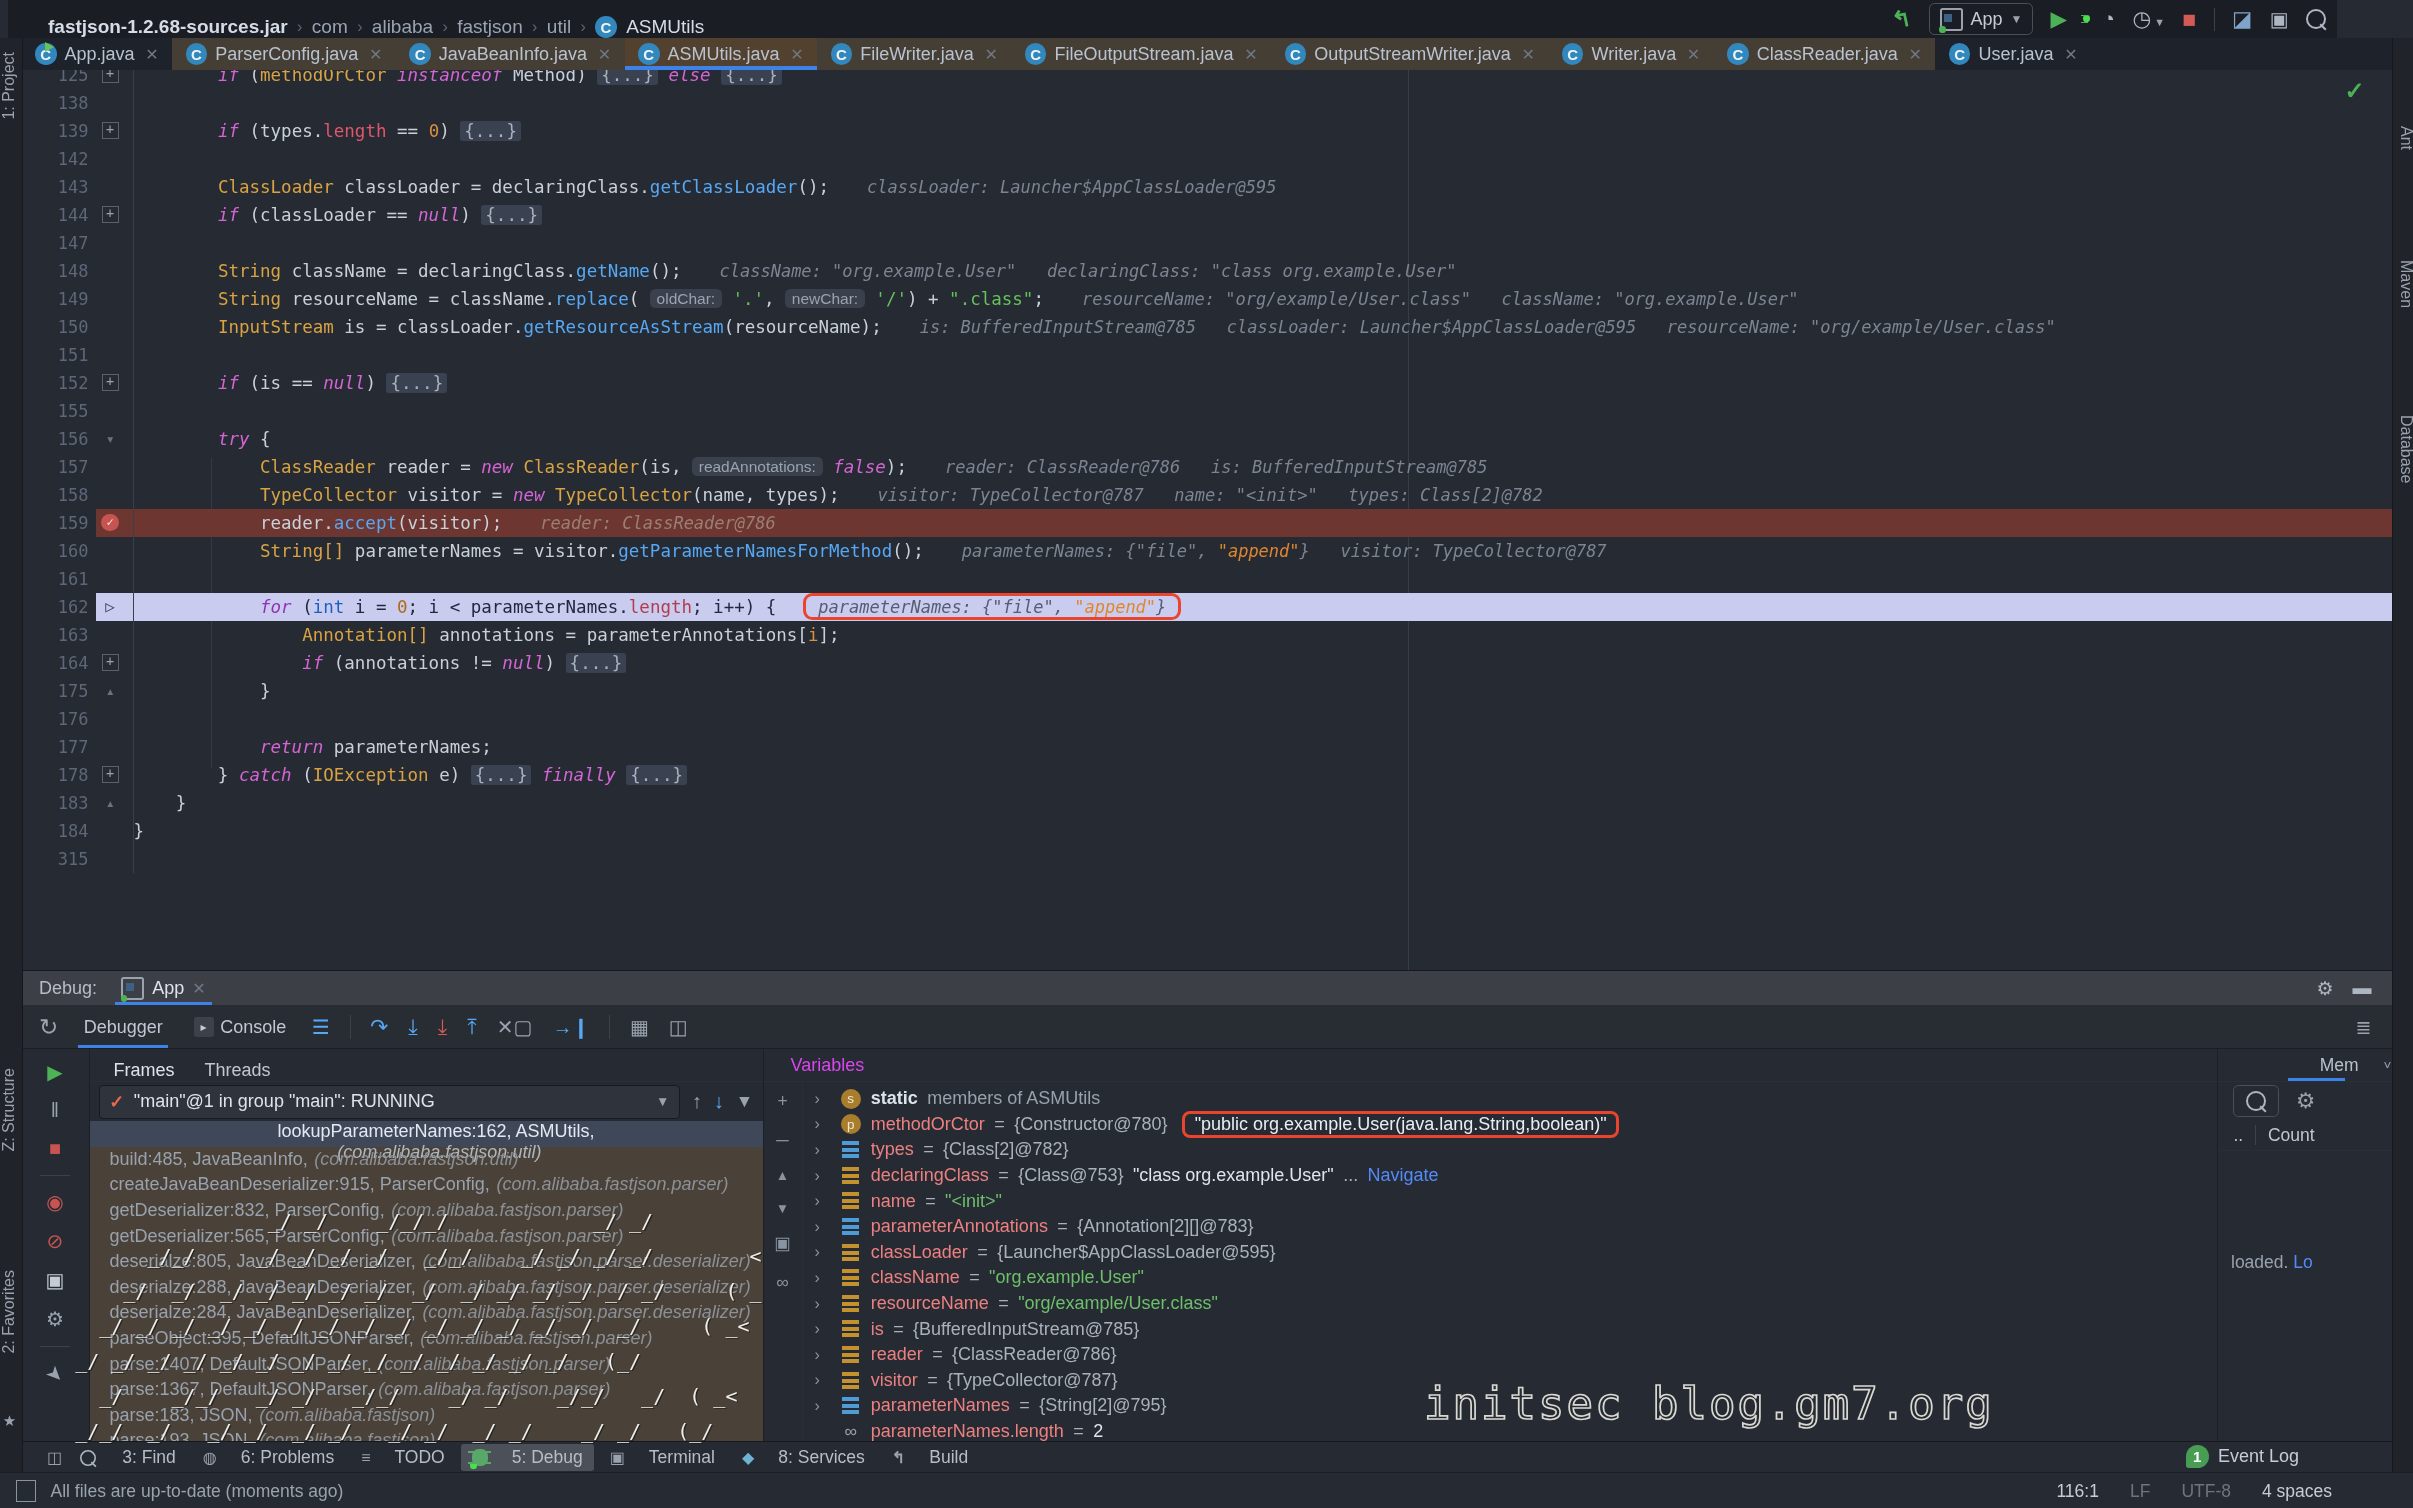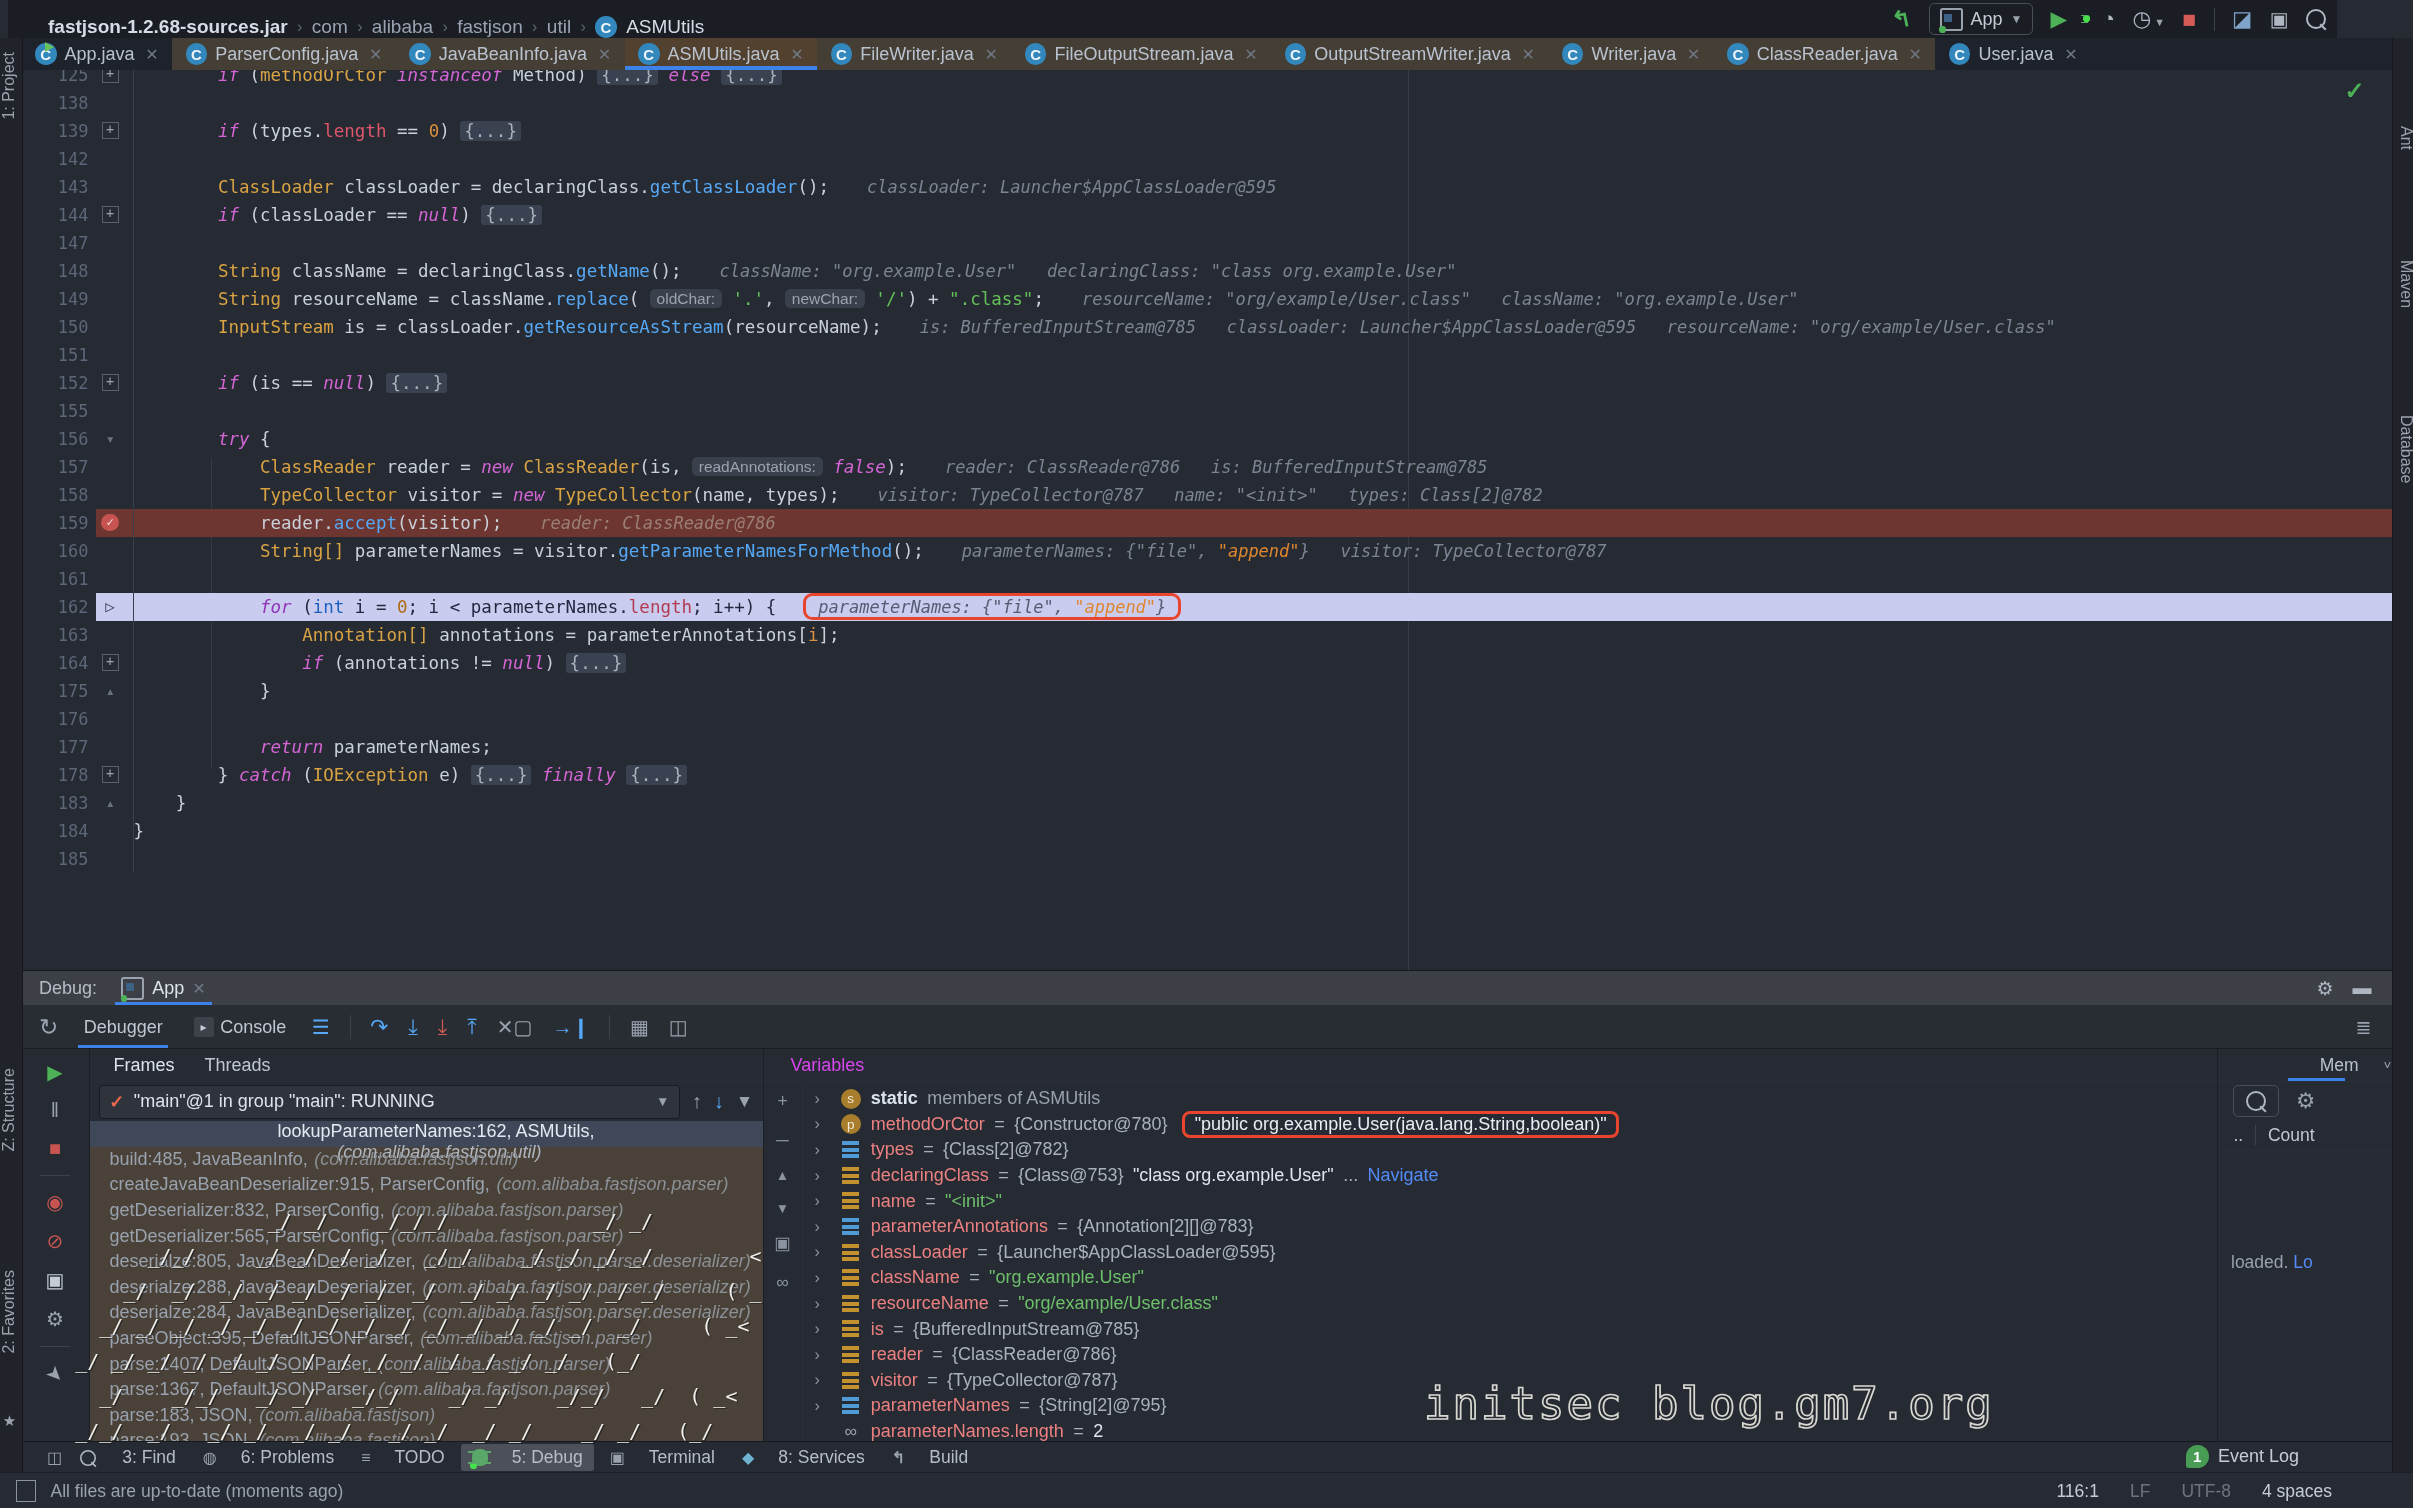--- a/index.html
+++ b/index.html
@@ -83,21 +83,21 @@
   .dtb{display:flex;align-items:center;gap:6.7px;height:42px;position:relative;padding:0 5.4px;}
   .dtb.sel::after{content:"";position:absolute;left:0;right:0;bottom:0;height:3.4px;background:#3c82e8;}
   .tbico{font-size:19px;color:#9aa2ae;}
   .blue{color:#56a8f5;}
   .tbsep{width:0.7px;height:24px;background:#3c414a;}
   #dbody{position:relative;height:396px;display:flex;}
   #drail{width:67px;flex:none;border-right:1.3px solid #1c1f26;display:flex;flex-direction:column;align-items:center;padding-top:10.8px;gap:15px;}
   .railico{font-size:20px;}
   .raildiv{width:30px;height:0.7px;background:#3c414a;}
   #framescol{width:673px;flex:none;border-right:1.3px solid #1c1f26;display:flex;flex-direction:column;overflow:hidden;}
-  #ftabs{height:32px;display:flex;gap:30px;align-items:center;padding-left:24px;border-bottom:0.7px solid #2a2e36;color:#c0c7d1;}
+  #ftabs{height:32px;display:flex;gap:30px;align-items:flex-end;padding-left:24px;border-bottom:0.7px solid #2a2e36;color:#c0c7d1;}
   #threadrow{height:39px;display:flex;align-items:center;gap:12px;padding:0 9.4px;}
   #threadbox{flex:1;height:32px;background:#2f333c;border:1.3px solid #171a20;border-radius:4px;display:flex;align-items:center;padding:0 9.4px;gap:9.4px;color:#dde3ec;font-size:18px;}
   #threadbox .chk{color:#e8694b;font-weight:bold;}
   #threadbox .dd{margin-left:auto;color:#9aa2ae;font-size:13.5px;}
   #framelist{flex:1;overflow:hidden;}
   .frow{height:25.6px;display:flex;align-items:center;padding-left:20px;font-size:18px;white-space:nowrap;background:#4a4238;color:#98a1ad;}
   .frow .fpkg{font-style:italic;color:#8b9097;margin-left:6.7px;}
   .frow.sel{background:#3f4859;color:#e3e9f2;flex-direction:column;}
   .frow.sel .fpkg{color:#aeb6c2;font-style:italic;}
   #varscol{flex:1;display:flex;flex-direction:column;border-right:1.3px solid #1c1f26;overflow:hidden;}
@@ -279,21 +279,21 @@
         <div class="codeline "><span class="lnum">161</span><span class="mark"></span><span class="gutpad"></span><span class="codebody"></span></div>
         <div class="codeline cur"><span class="lnum">162</span><span class="mark"><span class="mk-exec">▷</span></span><span class="gutpad"></span><span class="codebody"><span class="tk-d">            </span><span class="tk-k">for</span><span class="tk-d"> (</span><span class="tk-kb">int</span><span class="tk-d"> i = </span><span class="tk-n">0</span><span class="tk-d">; i &lt; parameterNames.</span><span class="tk-f">length</span><span class="tk-d">; i++) {</span></span><span class="hintbox hint" style="margin-left: 27px;"><span class="hk-h">parameterNames: {"file", </span><span class="hk-ho">"append"</span><span class="hk-h">}</span></span></div>
         <div class="codeline "><span class="lnum">163</span><span class="mark"></span><span class="gutpad"></span><span class="codebody"><span class="tk-d">                </span><span class="tk-t">Annotation[]</span><span class="tk-d"> annotations = parameterAnnotations[</span><span class="tk-n">i</span><span class="tk-d">];</span></span></div>
         <div class="codeline "><span class="lnum">164</span><span class="mark"><span class="mk-plus">+</span></span><span class="gutpad"></span><span class="codebody"><span class="tk-d">                </span><span class="tk-k">if</span><span class="tk-d"> (annotations != </span><span class="tk-k">null</span><span class="tk-d">) </span><span class="tk-fold">{...}</span></span></div>
         <div class="codeline "><span class="lnum">175</span><span class="mark"><span class="mk-fbot">▴</span></span><span class="gutpad"></span><span class="codebody"><span class="tk-d">            }</span></span></div>
         <div class="codeline "><span class="lnum">176</span><span class="mark"></span><span class="gutpad"></span><span class="codebody"></span></div>
         <div class="codeline "><span class="lnum">177</span><span class="mark"></span><span class="gutpad"></span><span class="codebody"><span class="tk-d">            </span><span class="tk-k">return</span><span class="tk-d"> parameterNames;</span></span></div>
         <div class="codeline "><span class="lnum">178</span><span class="mark"><span class="mk-plus">+</span></span><span class="gutpad"></span><span class="codebody"><span class="tk-d">        } </span><span class="tk-k">catch</span><span class="tk-d"> (</span><span class="tk-t">IOException</span><span class="tk-d"> e) </span><span class="tk-fold">{...}</span><span class="tk-d"> </span><span class="tk-k">finally</span><span class="tk-d"> </span><span class="tk-fold">{...}</span></span></div>
         <div class="codeline "><span class="lnum">183</span><span class="mark"><span class="mk-fbot">▴</span></span><span class="gutpad"></span><span class="codebody"><span class="tk-d">    }</span></span></div>
         <div class="codeline "><span class="lnum">184</span><span class="mark"></span><span class="gutpad"></span><span class="codebody"><span class="tk-d">}</span></span></div>
-        <div class="codeline "><span class="lnum">185</span><span class="mark"></span><span class="gutpad"></span><span class="codebody"></span></div>
+        <div class="codeline "><span class="lnum">315</span><span class="mark"></span><span class="gutpad"></span><span class="codebody"></span></div>
       </div>
     <div id="edcheck">✓</div>
   </div>
 
   <div id="debug" class="abs">
     <div id="dhead">
       <span style="color:#b6bdc7;">Debug:</span>
       <span class="dtab">
         <span class="appico">
             <span class="dot"></span>

